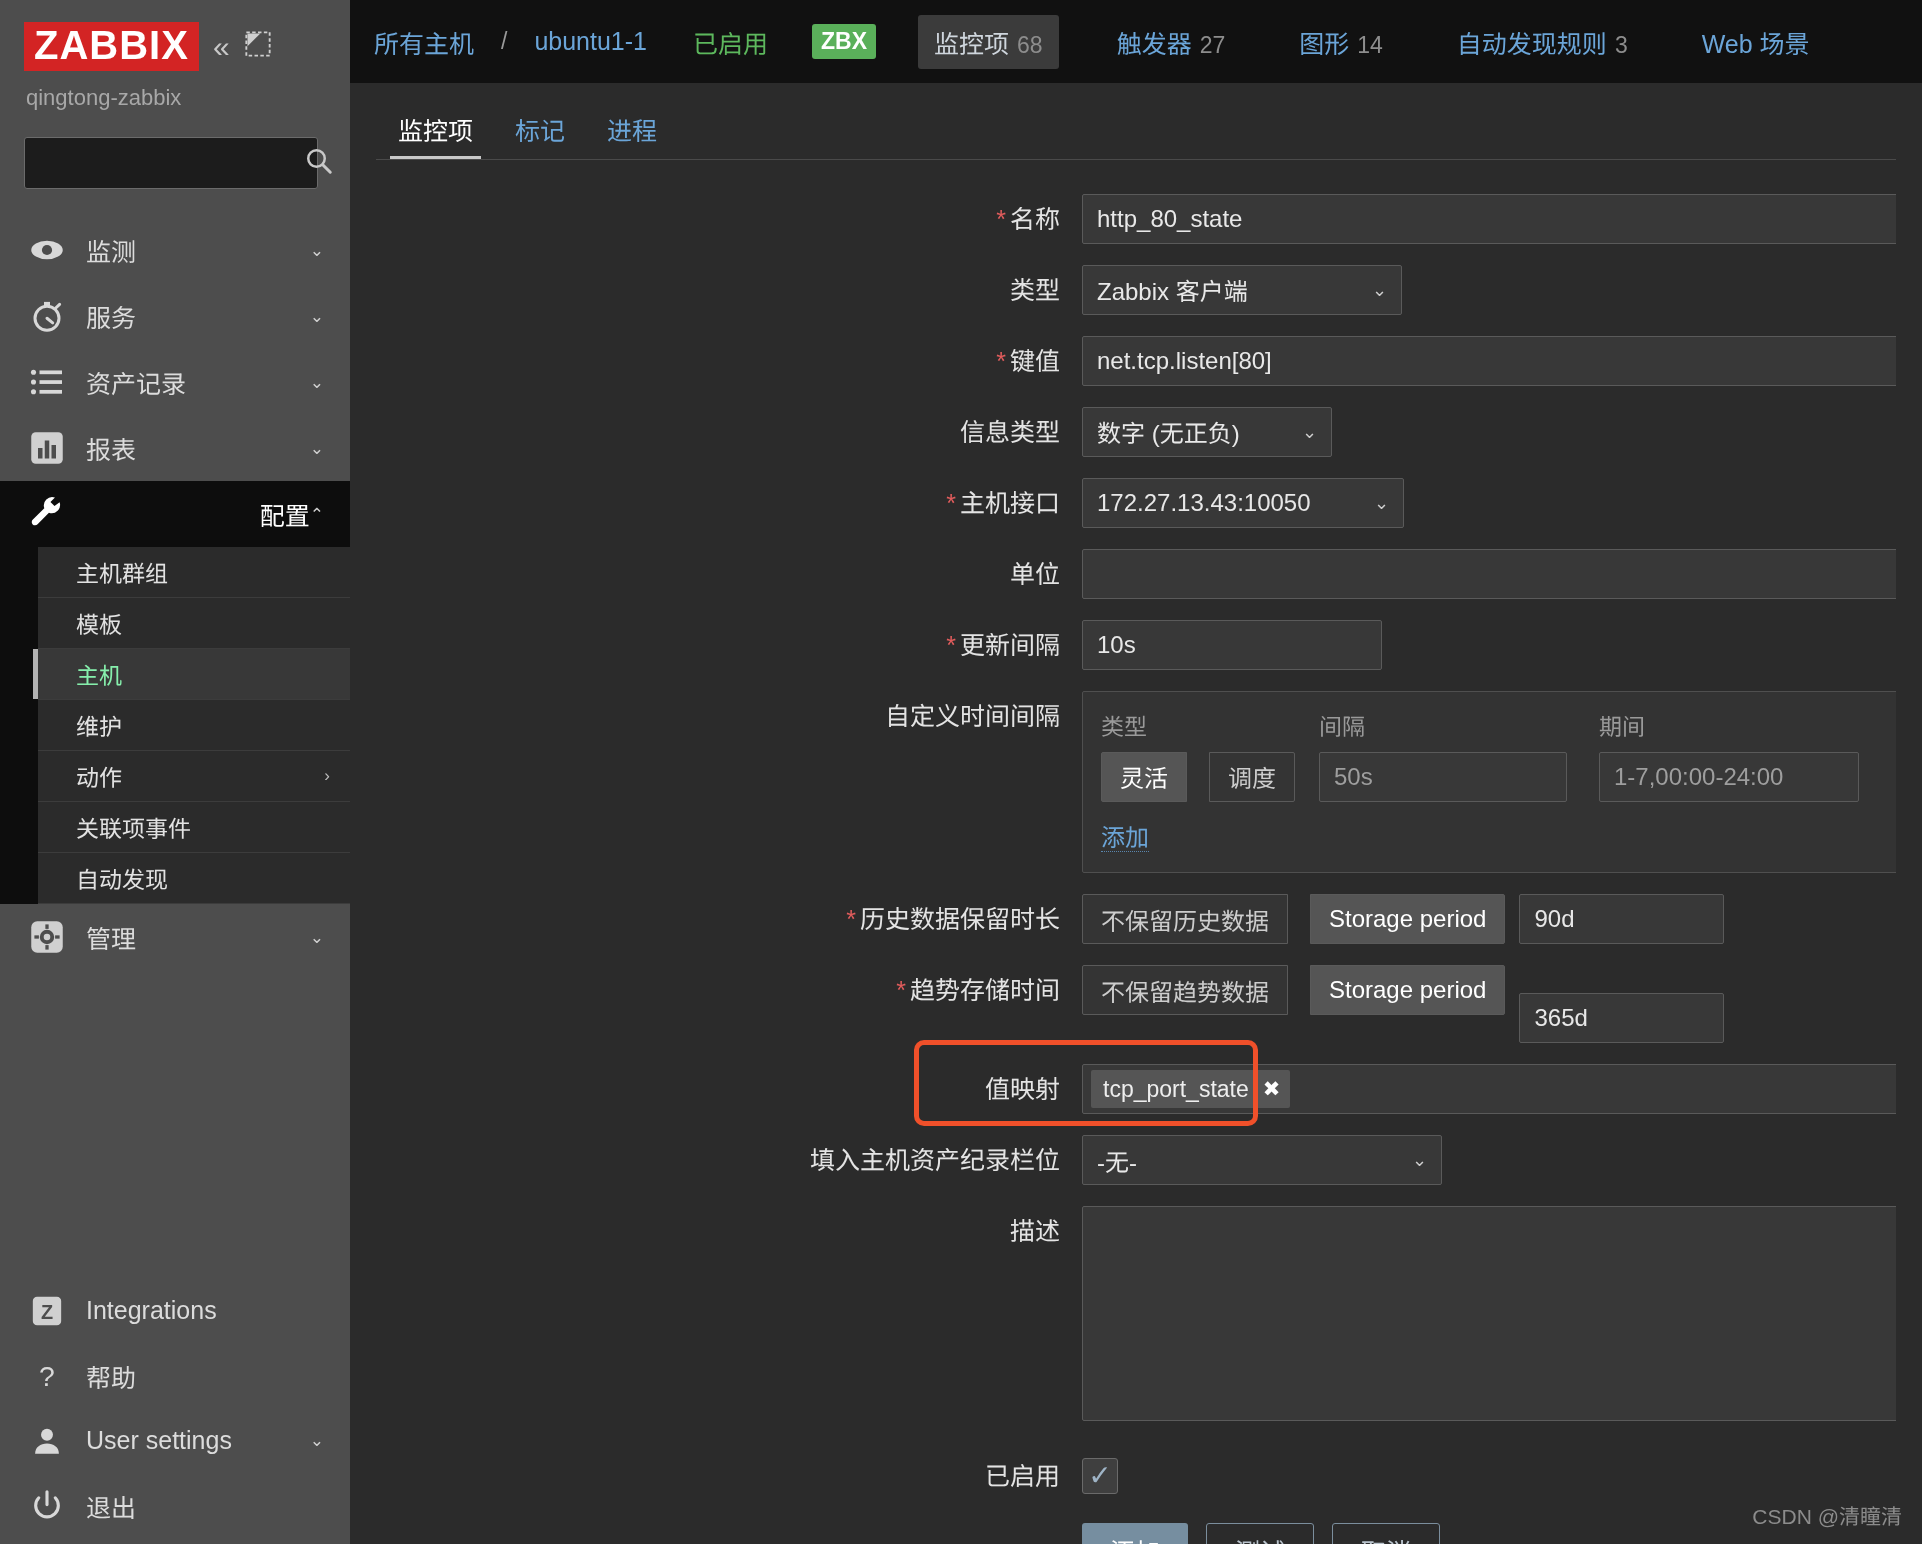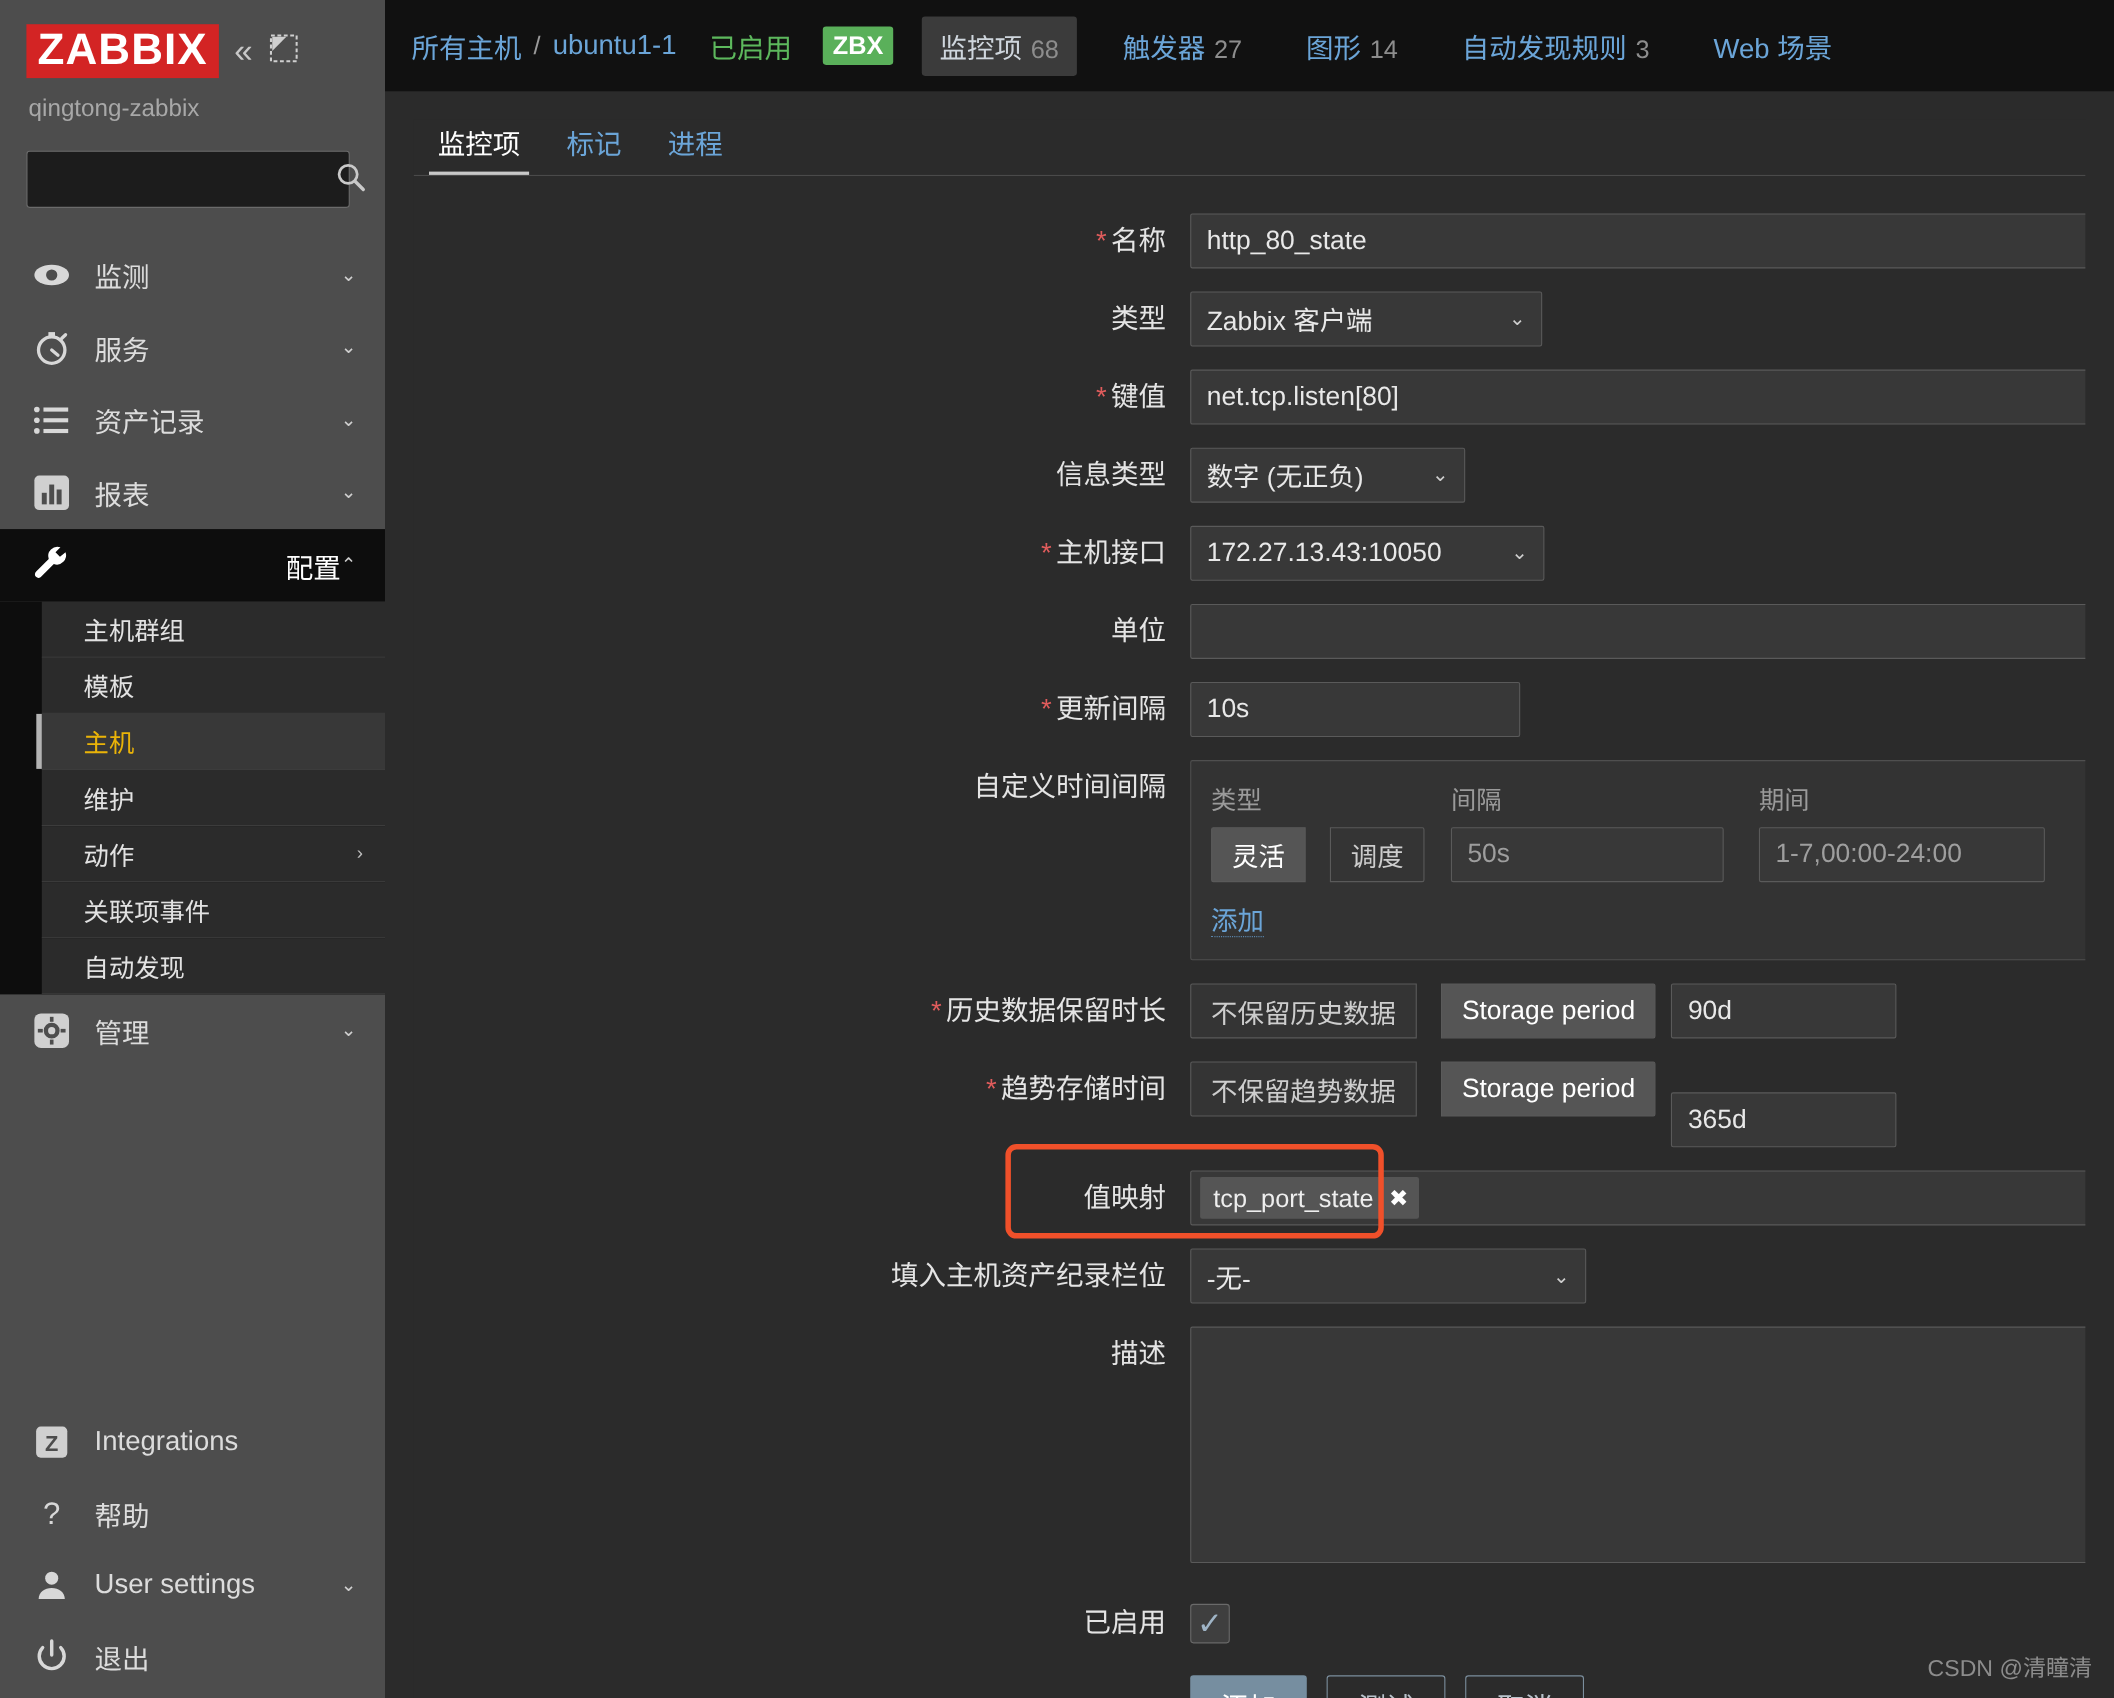--- a/index.html
+++ b/index.html
@@ -74,35 +74,35 @@
     border-bottom: 1px solid #3c3c3c;
     color: #e2e2e2; font-size: 23px; cursor: pointer;
     position: relative;
   }
   .sub-item .sub-label { flex: 1; white-space: nowrap; }
   .sub-item .sub-arrow { color: #bdbdbd; font-size: 17px; }
   .sub-item.current::before {
     content: ""; position: absolute; left: -5px; top: 0; bottom: 0;
     width: 5px; background: #b3b3b3;
   }
-  .sub-item.current { background: #383838; color: #eab308; }
+  .sub-item.current { background: #383838; color: #86efac; }
 
   .sb-bottom { padding-bottom: 6px; }
   .sb-bottom .nav-item { height: 65px; }
 
   
   .main {
     flex: 1; height: 1544px; background: #2b2b2b;
     display: flex; flex-direction: column; overflow: hidden;
     position: relative;
   }
   .topbar {
     height: 83px; background: #111111;
     display: flex; align-items: center;
-    padding-left: 24px; gap: 0;
+    padding-left: 24px; gap: 16px;
   }
   .crumb { color: #6ba5d8; font-size: 25px; white-space: nowrap; cursor: pointer; }
   .crumb-sep { color: #9a9a9a; font-size: 23px; margin: 0 11px; }
   .crumb-status { color: #5db85d; font-size: 25px; margin-left: 30px; white-space: nowrap; }
   .zbx-badge {
     background: #5ab05a; color: #fff; font-weight: bold;
     font-size: 23px; padding: 4px 9px; border-radius: 3px;
     margin-left: 28px; line-height: 1.2;
   }
   .nav-pill {

